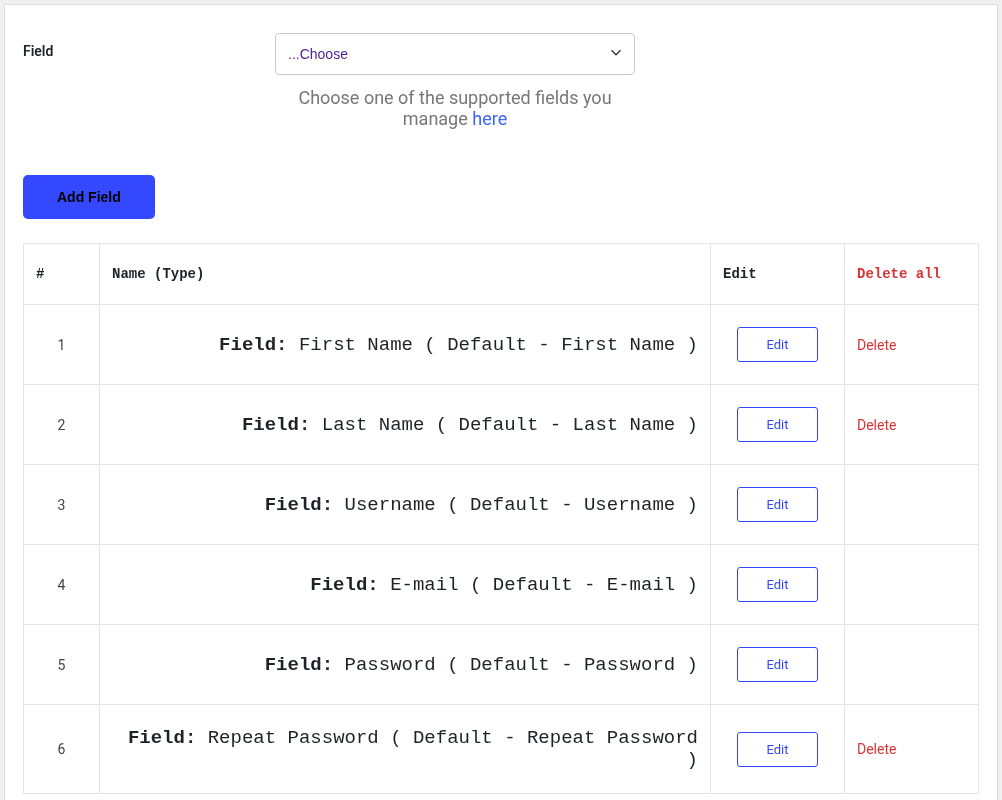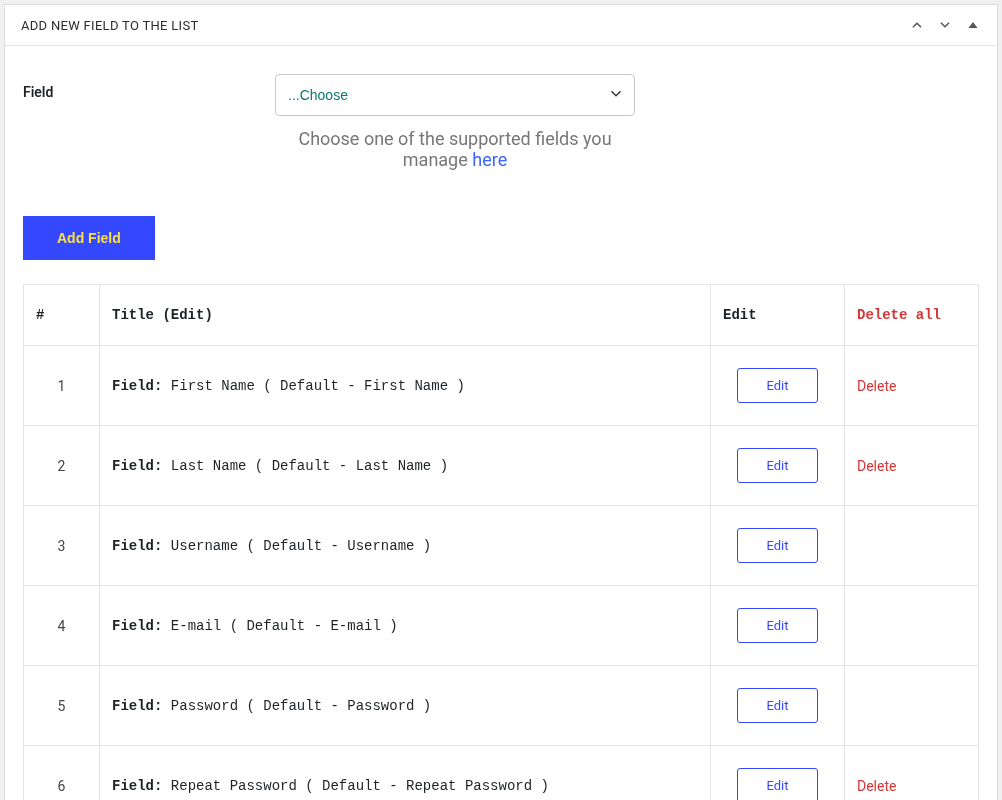--- a/index.html
+++ b/index.html
@@ -66,21 +66,21 @@
     width: 360px;
   }
   .select {
     width: 100%;
     height: 42px;
     border: 1px solid #c9c9c9;
     border-radius: 4px;
     padding: 0 36px 0 12px;
     background: #fff;
     font-size: 14px;
-    color: #0f766e;
+    color: #4c1d95;
     appearance: none;
     -webkit-appearance: none;
     cursor: pointer;
   }
   .select-chevron {
     position: absolute;
     right: 10px;
     top: 50%;
     transform: translateY(-50%);
     pointer-events: none;
@@ -94,26 +94,26 @@
     width: 360px;
   }
   .help-text a {
     color: #3a66ff;
     text-decoration: none;
     cursor: pointer;
   }
   .btn-primary {
     display: inline-block;
     background: #3448ff;
-    color: #fde047;
+    color: #000000;
     border: none;
     padding: 14px 34px;
     font-size: 14px;
     font-weight: 600;
-    border-radius: 0;
+    border-radius: 5px;
     cursor: pointer;
     margin-top: 22px;
     margin-bottom: 24px;
   }
   table.fields {
     width: 100%;
     border-collapse: collapse;
     font-size: 14px;
   }
   table.fields th, table.fields td {
@@ -127,21 +127,22 @@
     font-size: 14px;
     text-align: left;
     background: #fff;
   }
   th.col-num { width: 76px; text-align: center; }
   th.col-edit { width: 134px; text-align: center; font-family: -apple-system, BlinkMacSystemFont, "Segoe UI", Roboto, sans-serif;}
   th.col-del  { width: 134px; text-align: center; color: #d63638; font-family: -apple-system, BlinkMacSystemFont, "Segoe UI", Roboto, sans-serif; cursor: pointer;}
   td.col-num { text-align: center; color: #444;}
   td.col-title {
     font-family: "SFMono-Regular", Consolas, "Liberation Mono", Menlo, monospace;
-    font-size: 14px;
+    font-size: 19px;
+    text-align: right;
   }
   td.col-title .lbl { font-weight: 700; }
   td.col-edit { text-align: center; }
   td.col-del  { text-align: left; }
   .edit-btn {
     display: inline-block;
     border: 1px solid #3448ff;
     color: #3448ff;
     background: #fff;
     padding: 9px 28px;
@@ -153,40 +154,20 @@
     color: #d63638;
     font-size: 14px;
     cursor: pointer;
   }
 </style>
 </head>
 <body>
 
 <div class="panel">
 
-  <div class="panel-header">
-    <div class="panel-title">ADD NEW FIELD TO THE LIST</div>
-    <div class="panel-controls">
-      <span class="ctrl-icon">
-        <svg width="14" height="14" viewBox="0 0 24 24" fill="none" stroke="currentColor" stroke-width="2.5">
-            <polyline points="5 16 12 9 19 16"></polyline>
-          </svg>
-      </span>
-      <span class="ctrl-icon">
-        <svg width="14" height="14" viewBox="0 0 24 24" fill="none" stroke="currentColor" stroke-width="2.5">
-            <polyline points="5 8 12 15 19 8"></polyline>
-          </svg>
-      </span>
-      <span class="ctrl-icon">
-        <svg width="12" height="12" viewBox="0 0 24 24" fill="currentColor">
-            <polygon points="12 6 3 18 21 18"></polygon>
-          </svg>
-      </span>
-    </div>
-  </div>
 
   <div class="panel-body">
 
     <div class="form-row">
       <div class="form-label-col">Field</div>
       <div class="form-field-col">
         <div class="select-wrap">
           <select class="select">
             <option>...Choose</option>
           </select>
@@ -201,21 +182,21 @@
         </div>
       </div>
     </div>
 
     <button class="btn-primary">Add Field</button>
 
     <table class="fields">
       <thead>
         <tr>
           <th class="col-num">#</th>
-          <th class="col-title">Title (Edit)</th>
+          <th class="col-title">Name (Type)</th>
           <th class="col-edit">Edit</th>
           <th class="col-del">Delete all</th>
         </tr>
       </thead>
       <tbody id="rows">
           <tr>
             <td class="col-num">1</td>
             <td class="col-title"><span class="lbl">Field:</span> <span> First Name ( Default - First Name )</span></td>
             <td class="col-edit"><span class="edit-btn">Edit</span></td>
             <td class="col-del"><span class="delete-link">Delete</span></td>

